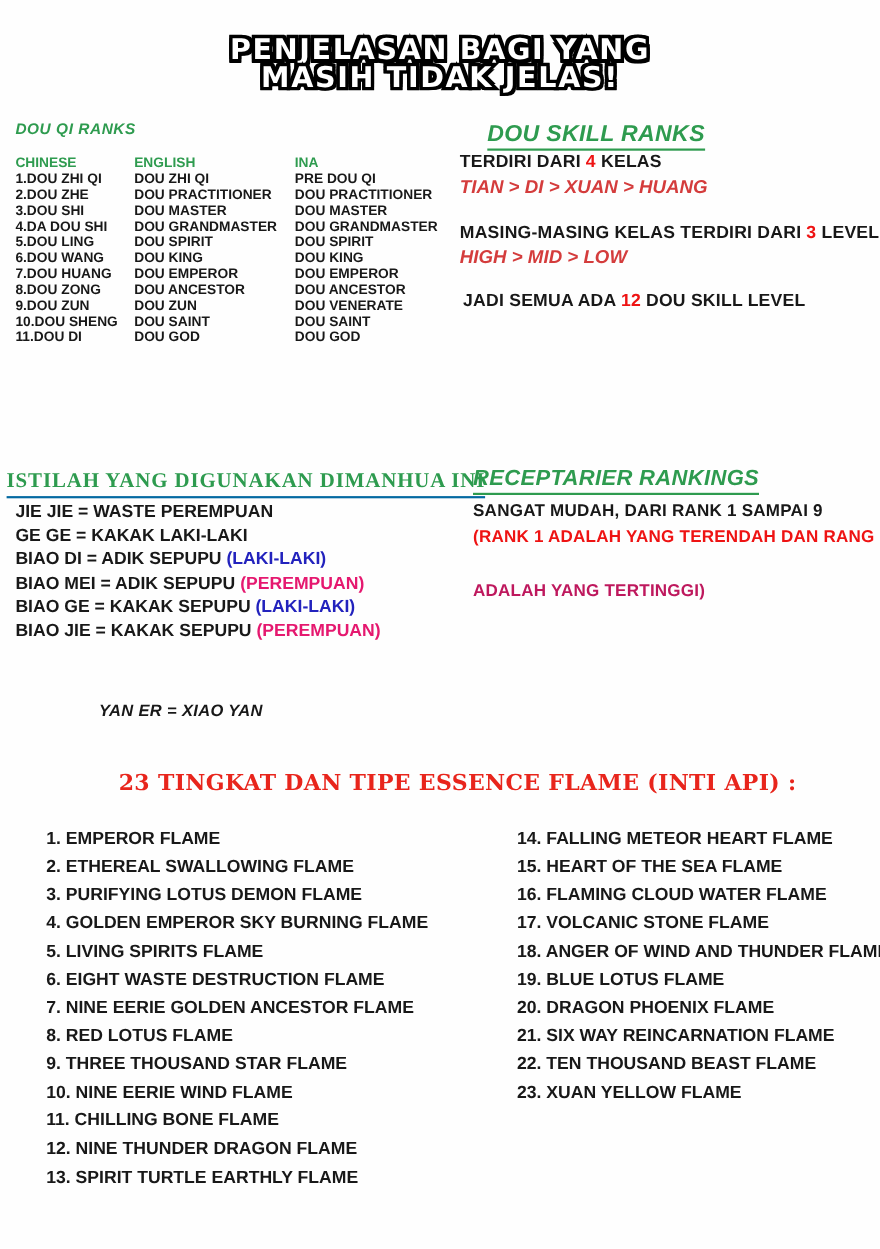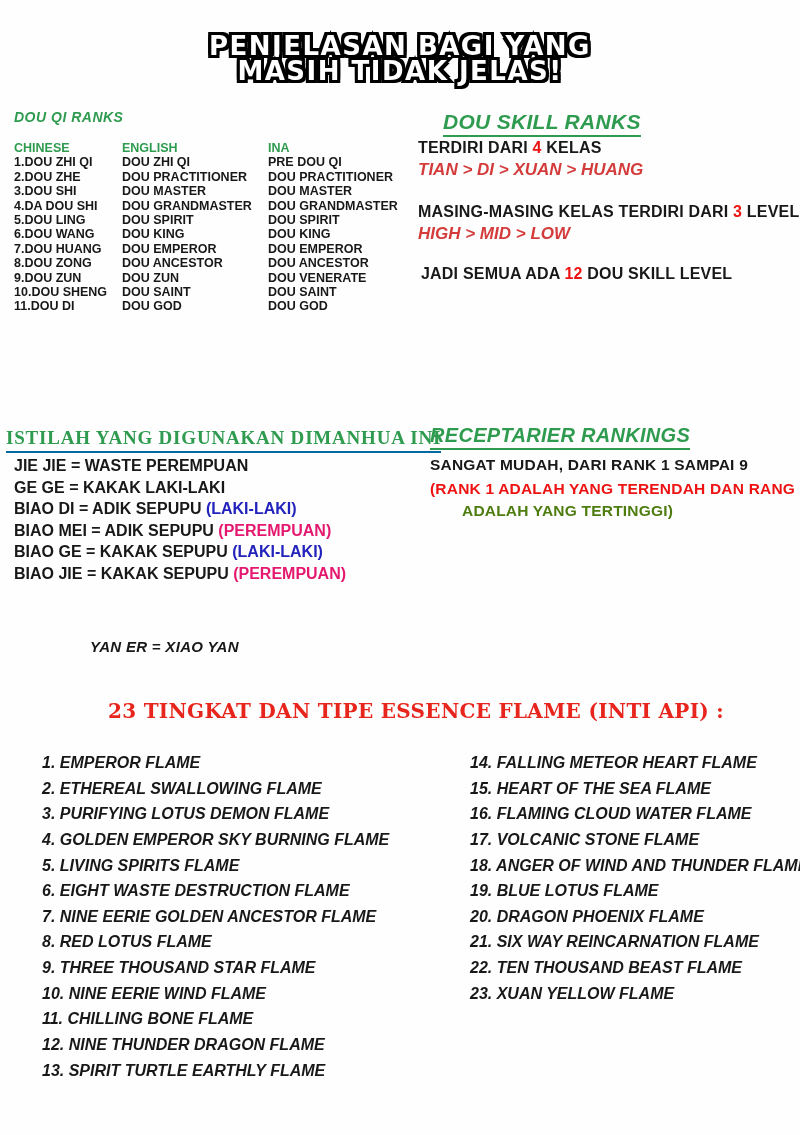--- a/index.html
+++ b/index.html
@@ -63,37 +63,37 @@
 
   
   .recep-heading{
     position:absolute;left:430px;top:424px;font-size:20px;font-weight:800;
     font-style:italic;color:#2e9b4f;border-bottom:2px solid #2e9b4f;
     padding-bottom:1px;letter-spacing:.3px;
   }
   .recep-line{position:absolute;left:430px;font-size:15.5px;font-weight:700;white-space:nowrap;}
   .recep-line.r1{top:456px;}
   .recep-line.r2{top:480px;color:#ee1313;}
-  .recep-line.r3{top:502px;color:#4d7c0f;margin-left:32px;}
+  .recep-line.r3{top:529px;color:#be185d;}
 
   
   .yaner-note{
     position:absolute;left:90px;top:638px;font-size:15px;font-weight:700;
     font-style:italic;letter-spacing:.3px;
   }
 
   
   .flames-heading{
     position:absolute;top:699px;left:16px;width:100%;text-align:center;
     font-family:"DejaVu Serif",serif;font-weight:700;font-size:20px;
     color:#e8251c;letter-spacing:.3px;
   }
   .flame-list{
     position:absolute;list-style:none;margin:0;padding:0;
-    font-size:16px;font-weight:700;white-space:nowrap;font-style:italic;
+    font-size:16px;font-weight:700;white-space:nowrap;
   }
   .flame-list li{height:25.65px;}
   .flame-list.left{left:42px;top:754px;}
   .flame-list.right{left:470px;top:754px;}
 </style>
 </head>
 <body>
 
 <div class="page">
 

